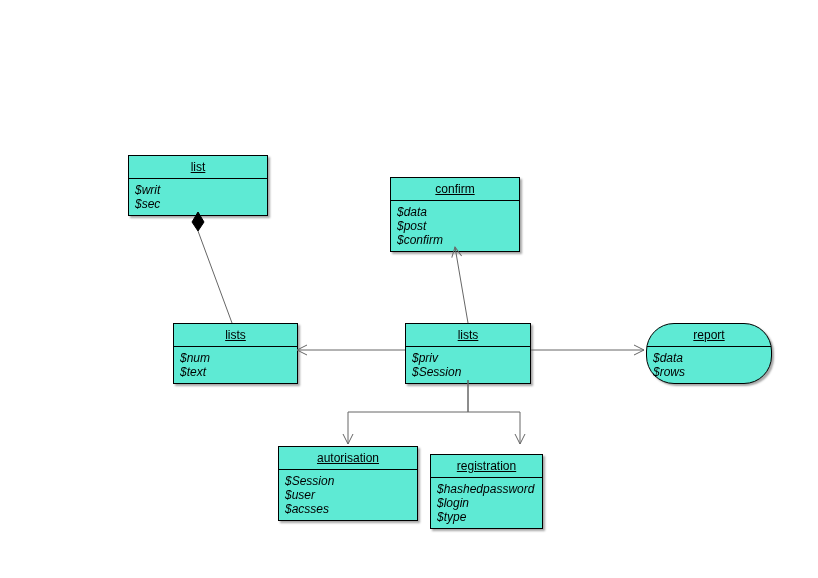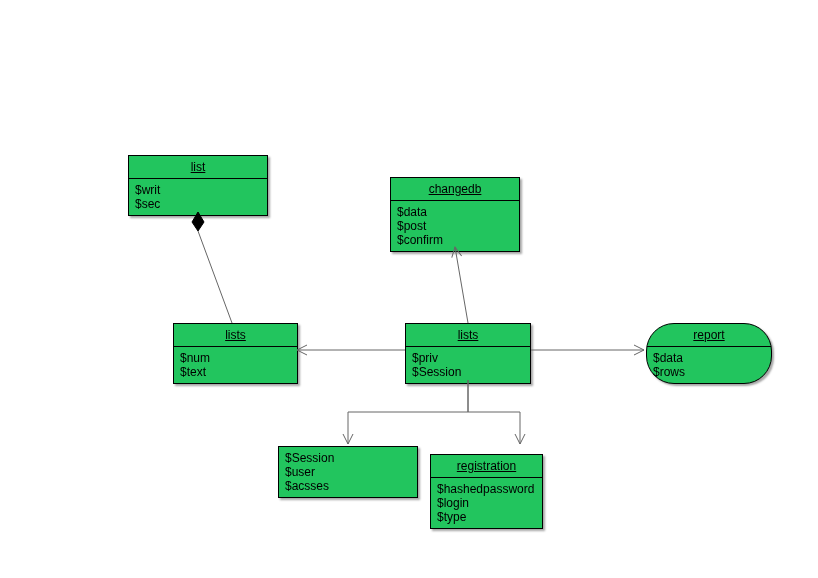--- a/index.html
+++ b/index.html
@@ -9,35 +9,36 @@
     height: 578px;
     background: #ffffff;
     font-family: Arial, Helvetica, sans-serif;
     font-size: 12px;
     color: #000;
     position: relative;
     overflow: hidden;
   }
   .uml-box {
     position: absolute;
-    background: #22c55e;
+    background: #5eead4;
     border: 1px solid #000;
     box-shadow: 2px 2px 2px rgba(0,0,0,0.35);
     box-sizing: border-box;
   }
   .uml-title {
     text-align: center;
     text-decoration: underline;
     padding: 4px 6px;
     border-bottom: 1px solid #000;
     box-sizing: border-box;
   }
   .uml-attrs {
     padding: 4px 6px;
     box-sizing: border-box;
+    font-style: italic;
   }
   .uml-attrs div {
     line-height: 14px;
   }
   svg.connectors {
     position: absolute;
     left: 0;
     top: 0;
     width: 818px;
     height: 578px;
@@ -49,21 +50,21 @@
 
 <div class="uml-box" style="left:128px; top:155px; width:140px;">
   <div class="uml-title">list</div>
   <div class="uml-attrs">
     <div>$writ</div>
     <div>$sec</div>
   </div>
 </div>
 
 <div class="uml-box" style="left:390px; top:177px; width:130px;">
-  <div class="uml-title">changedb</div>
+  <div class="uml-title">confirm</div>
   <div class="uml-attrs">
     <div>$data</div>
     <div>$post</div>
     <div>$confirm</div>
   </div>
 </div>
 
 <div class="uml-box" style="left:173px; top:323px; width:125px;">
   <div class="uml-title">lists</div>
   <div class="uml-attrs">
@@ -82,20 +83,21 @@
 
 <div class="uml-box" style="left:646px; top:323px; width:126px;border-radius:28px;">
   <div class="uml-title">report</div>
   <div class="uml-attrs">
     <div>$data</div>
     <div>$rows</div>
   </div>
 </div>
 
 <div class="uml-box" style="left:278px; top:446px; width:140px;">
+  <div class="uml-title">autorisation</div>
   <div class="uml-attrs">
     <div>$Session</div>
     <div>$user</div>
     <div>$acsses</div>
   </div>
 </div>
 
 <div class="uml-box" style="left:430px; top:446px; width:113px;margin-top:8px;">
   <div class="uml-title">registration</div>
   <div class="uml-attrs">

